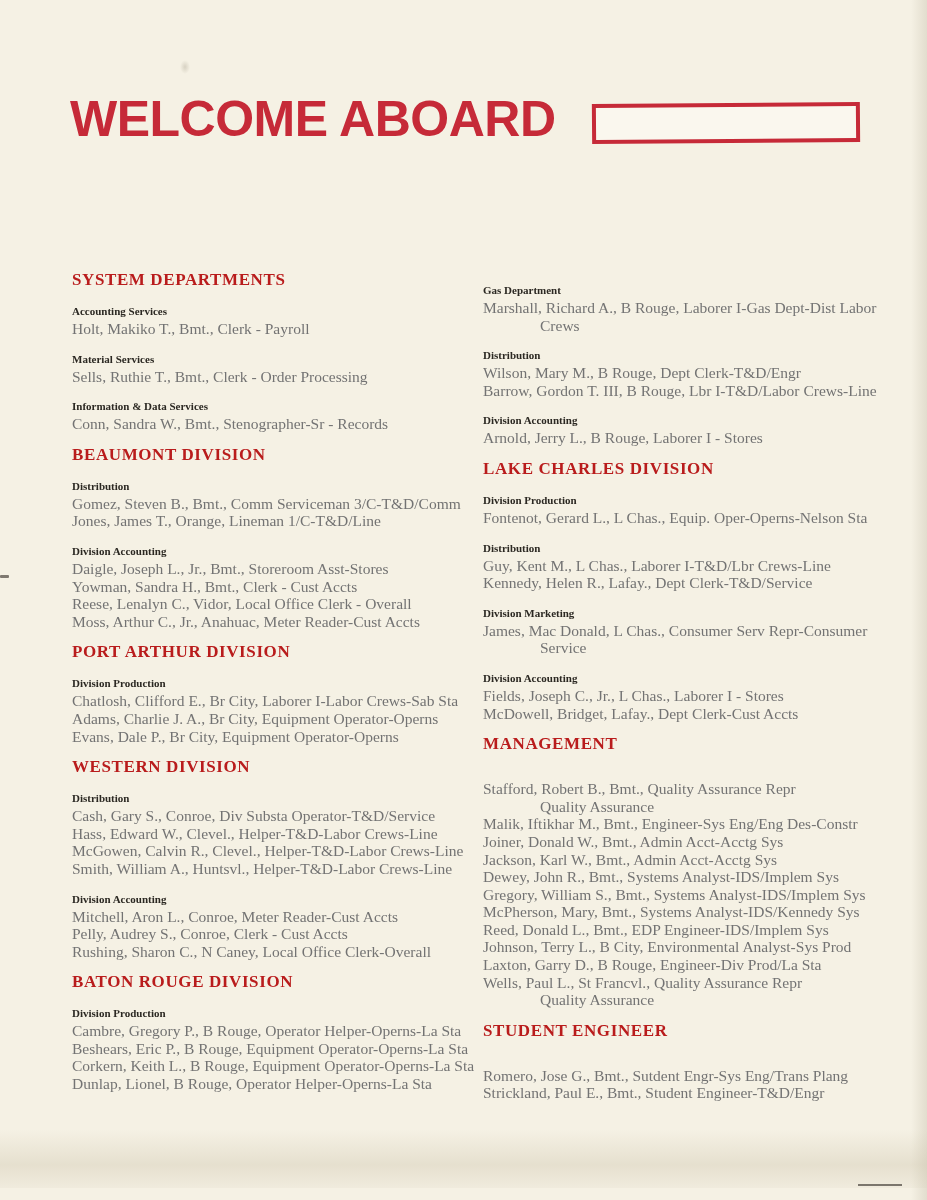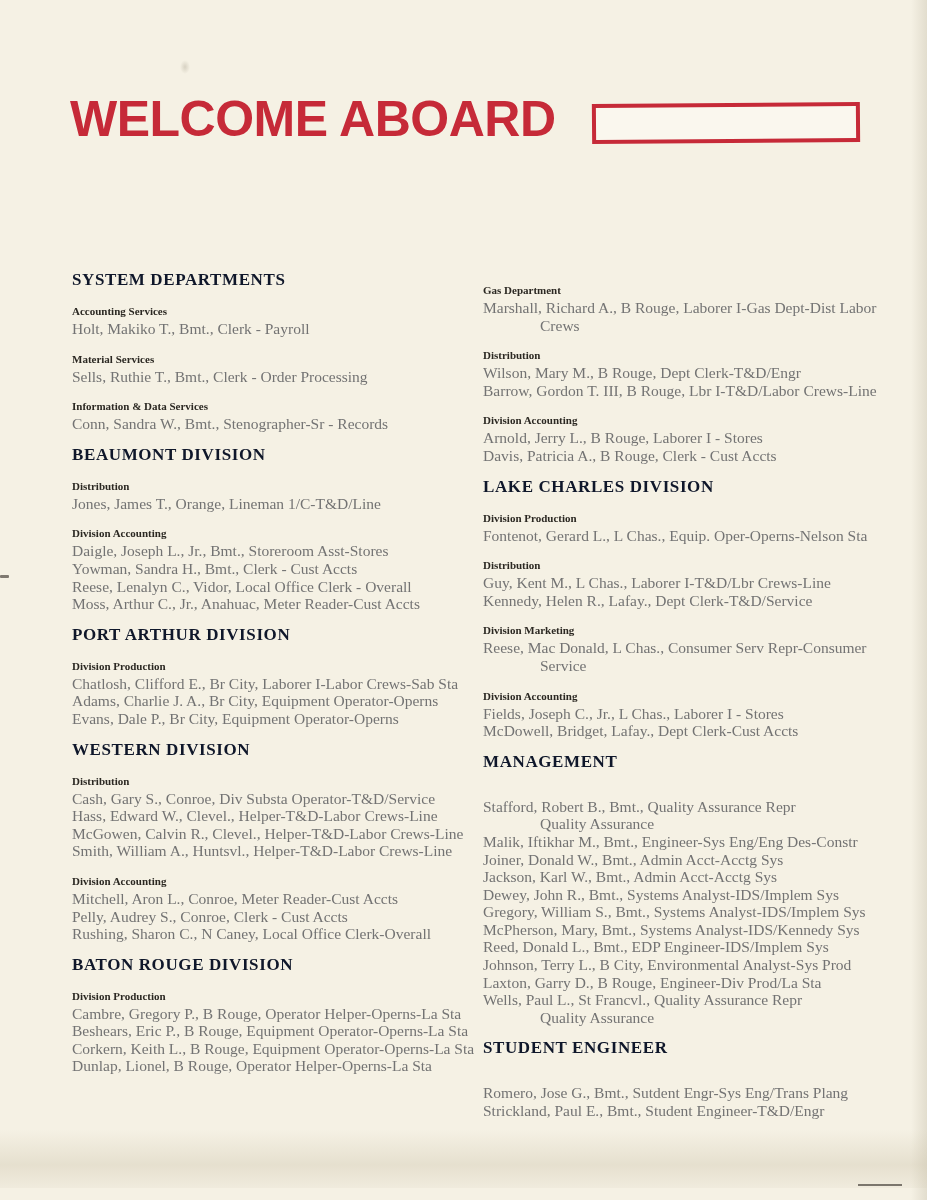--- a/index.html
+++ b/index.html
@@ -56,21 +56,21 @@
     white-space: nowrap;
   }
   .col-left  { left: 72px;  top: 270px; width: 408px; }
   .col-right { left: 483px; top: 281px; width: 436px; }
   .section-heading {
     margin: 0 0 12px 0;
     font-size: 17px;
     font-weight: bold;
     line-height: 20px;
     letter-spacing: 0.6px;
-    color: #0f172a;
+    color: #b91c1c;
   }
   .group { margin: 0 0 12px 0; }
   .group.no-sub { padding-top: 14px; }
   .subheading {
     margin: 0;
     font-size: 11px;
     font-weight: bold;
     line-height: 18px;
     color: #2b2822;
   }
@@ -138,20 +138,21 @@
         </div>
         <div class="group">
           <h3 class="subheading">Information &amp; Data Services</h3>
           <div class="entry">Conn, Sandra W., Bmt., Stenographer-Sr - Records</div>
         </div>
       </div>
       <div class="section">
         <h2 class="section-heading">BEAUMONT DIVISION</h2>
         <div class="group">
           <h3 class="subheading">Distribution</h3>
+          <div class="entry">Gomez, Steven B., Bmt., Comm Serviceman 3/C-T&amp;D/Comm</div>
           <div class="entry">Jones, James T., Orange, Lineman 1/C-T&amp;D/Line</div>
         </div>
         <div class="group">
           <h3 class="subheading">Division Accounting</h3>
           <div class="entry">Daigle, Joseph L., Jr., Bmt., Storeroom Asst-Stores</div>
           <div class="entry">Yowman, Sandra H., Bmt., Clerk - Cust Accts</div>
           <div class="entry">Reese, Lenalyn C., Vidor, Local Office Clerk - Overall</div>
           <div class="entry">Moss, Arthur C., Jr., Anahuac, Meter Reader-Cust Accts</div>
         </div>
       </div>
@@ -200,37 +201,36 @@
           <div class="entry carryover">Crews</div>
         </div>
         <div class="group">
           <h3 class="subheading">Distribution</h3>
           <div class="entry">Wilson, Mary M., B Rouge, Dept Clerk-T&amp;D/Engr</div>
           <div class="entry">Barrow, Gordon T. III, B Rouge, Lbr I-T&amp;D/Labor Crews-Line</div>
         </div>
         <div class="group">
           <h3 class="subheading">Division Accounting</h3>
           <div class="entry">Arnold, Jerry L., B Rouge, Laborer I - Stores</div>
-          <div class="entry">Davis, Patricia A., B Rouge, Clerk - Cust Accts</div>
         </div>
       </div>
       <div class="section">
         <h2 class="section-heading">LAKE CHARLES DIVISION</h2>
         <div class="group">
           <h3 class="subheading">Division Production</h3>
           <div class="entry">Fontenot, Gerard L., L Chas., Equip. Oper-Operns-Nelson Sta</div>
         </div>
         <div class="group">
           <h3 class="subheading">Distribution</h3>
           <div class="entry">Guy, Kent M., L Chas., Laborer I-T&amp;D/Lbr Crews-Line</div>
           <div class="entry">Kennedy, Helen R., Lafay., Dept Clerk-T&amp;D/Service</div>
         </div>
         <div class="group">
           <h3 class="subheading">Division Marketing</h3>
-          <div class="entry">Reese, Mac Donald, L Chas., Consumer Serv Repr-Consumer</div>
+          <div class="entry">James, Mac Donald, L Chas., Consumer Serv Repr-Consumer</div>
           <div class="entry carryover">Service</div>
         </div>
         <div class="group">
           <h3 class="subheading">Division Accounting</h3>
           <div class="entry">Fields, Joseph C., Jr., L Chas., Laborer I - Stores</div>
           <div class="entry">McDowell, Bridget, Lafay., Dept Clerk-Cust Accts</div>
         </div>
       </div>
       <div class="section">
         <h2 class="section-heading">MANAGEMENT</h2>

